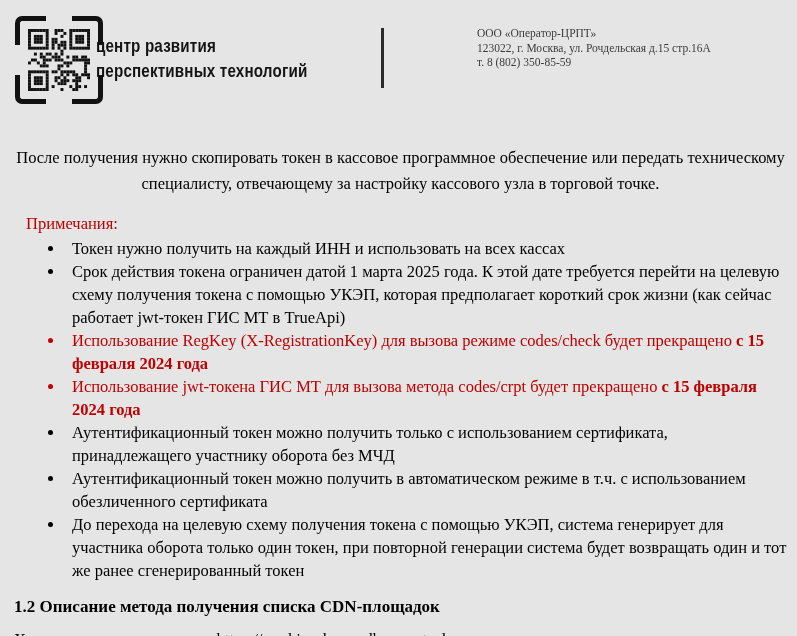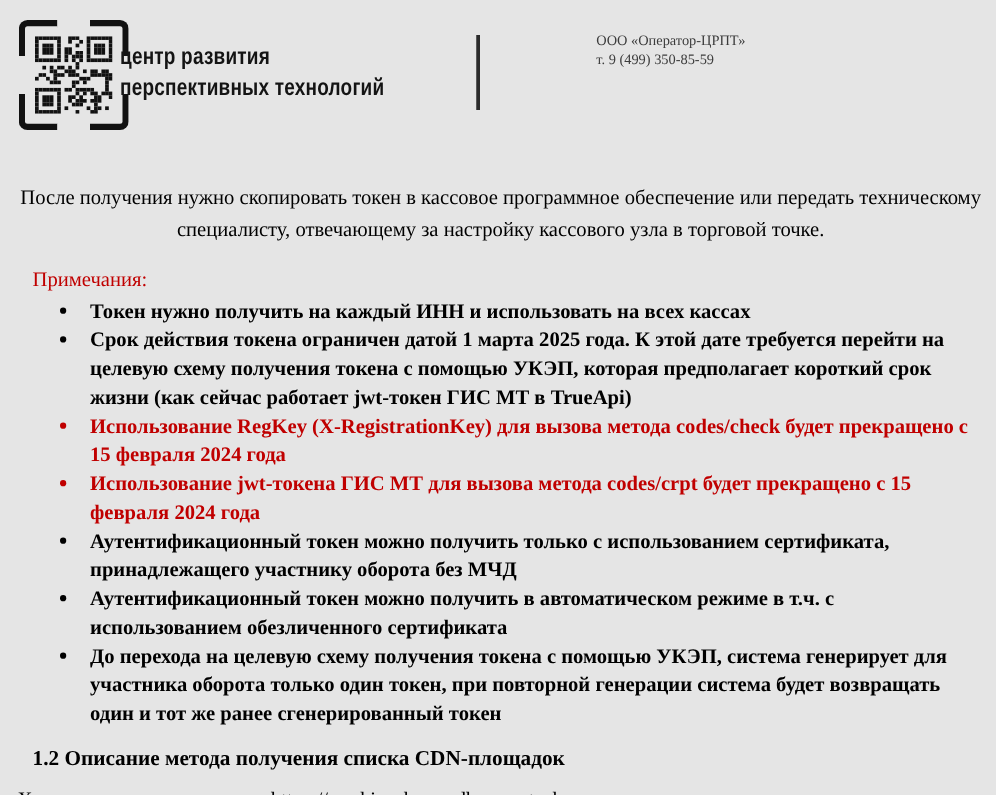--- a/index.html
+++ b/index.html
@@ -30,24 +30,24 @@
   .contact{
     position:absolute;left:477px;top:26px;
     font-size:11.5px;line-height:14.5px;color:#3c3c3c;
   }
 
   
   .doc{position:absolute;left:14px;right:10px;top:145px;font-size:16.5px;line-height:26px;}
   .intro{margin:0 0 0 0;text-align:center;}
   .notes-h{margin:14px 0 0 12px;font-weight:400;}
   .red{color:#C00000;}
-  ul.notes{margin:0;padding:0 0 0 51px;list-style:disc;line-height:23px;font-weight:bold;}
+  ul.notes{margin:0;padding:0 0 0 51px;list-style:disc;line-height:23px;}
   ul.notes li{padding-left:7px;margin:0;}
   ul.notes li.red::marker{color:#C00000;}
-  .section-h{margin:12px 0 0 12px;font-size:17px;line-height:26px;font-weight:700;}
+  .section-h{margin:12px 0 0 0;font-size:17px;line-height:26px;font-weight:700;}
   .host{margin:7px 0 0 0;}
 </style>
 </head>
 <body>
 
 <div class="page">
 
   <div>
     <div class="qr-frame">
       <span class="corner tl"></span>
@@ -266,38 +266,39 @@
 
     <div class="wordmark">
       <div>центр развития</div>
       <div>перспективных технологий</div>
     </div>
 
     <div class="hdr-divider"></div>
 
     <div class="contact">
       <div>ООО «Оператор-ЦРПТ»</div>
-      <div>т. 9 (499) 350-85-59</div>
+      <div>123022, г. Москва, ул. Рочдельская д.15 стр.16А</div>
+      <div>т. 8 (802) 350-85-59</div>
     </div>
   </div>
 
   <div class="doc">
     <p class="intro">После получения нужно скопировать токен в кассовое программное обеспечение или передать техническому специалисту, отвечающему за настройку кассового узла в торговой точке.</p>
 
     <p class="notes-h red">Примечания:</p>
 
     <ul class="notes">
       <li>
         <span>Токен нужно получить на каждый ИНН и использовать на всех кассах</span>
       </li>
       <li>
         <span>Срок действия токена ограничен датой 1 марта 2025 года. К этой дате требуется перейти на целевую схему получения токена с помощью УКЭП, которая предполагает короткий срок жизни (как сейчас работает jwt-токен ГИС МТ в TrueApi)</span>
       </li>
       <li class="red">
-        <span>Использование RegKey (X-RegistrationKey) для вызова метода codes/check будет прекращено </span><b>с 15 февраля 2024 года</b>
+        <span>Использование RegKey (X-RegistrationKey) для вызова режиме codes/check будет прекращено </span><b>с 15 февраля 2024 года</b>
       </li>
       <li class="red">
         <span>Использование jwt-токена ГИС МТ для вызова метода codes/crpt будет прекращено </span><b>с 15 февраля 2024 года</b>
       </li>
       <li>
         <span>Аутентификационный токен можно получить только с использованием сертификата, принадлежащего участнику оборота без МЧД</span>
       </li>
       <li>
         <span>Аутентификационный токен можно получить в автоматическом режиме в т.ч. с использованием обезличенного сертификата</span>
       </li>

